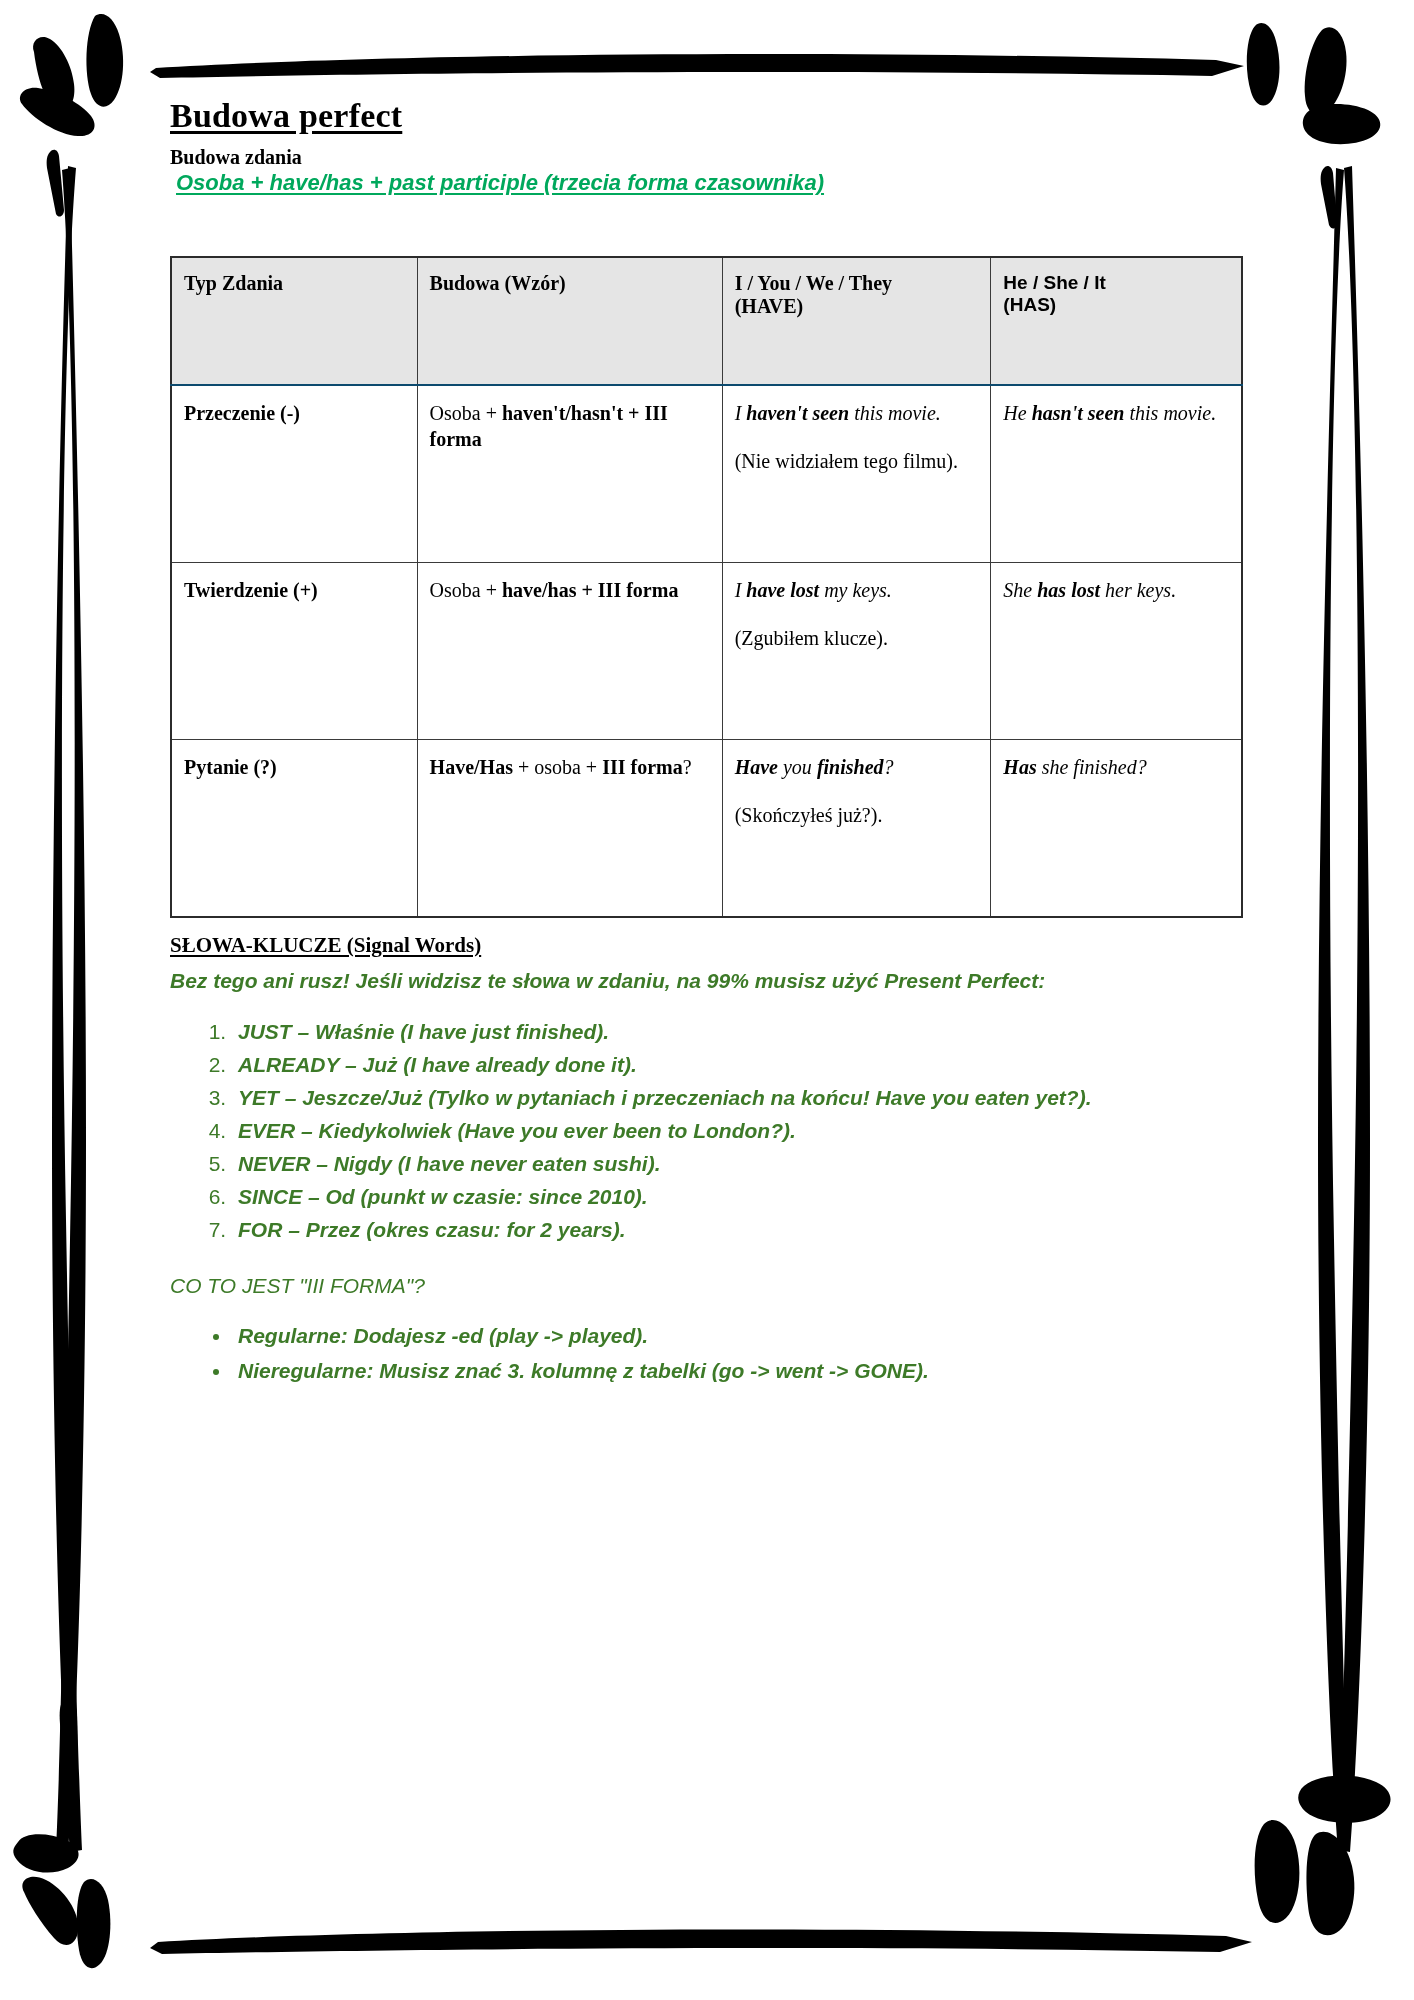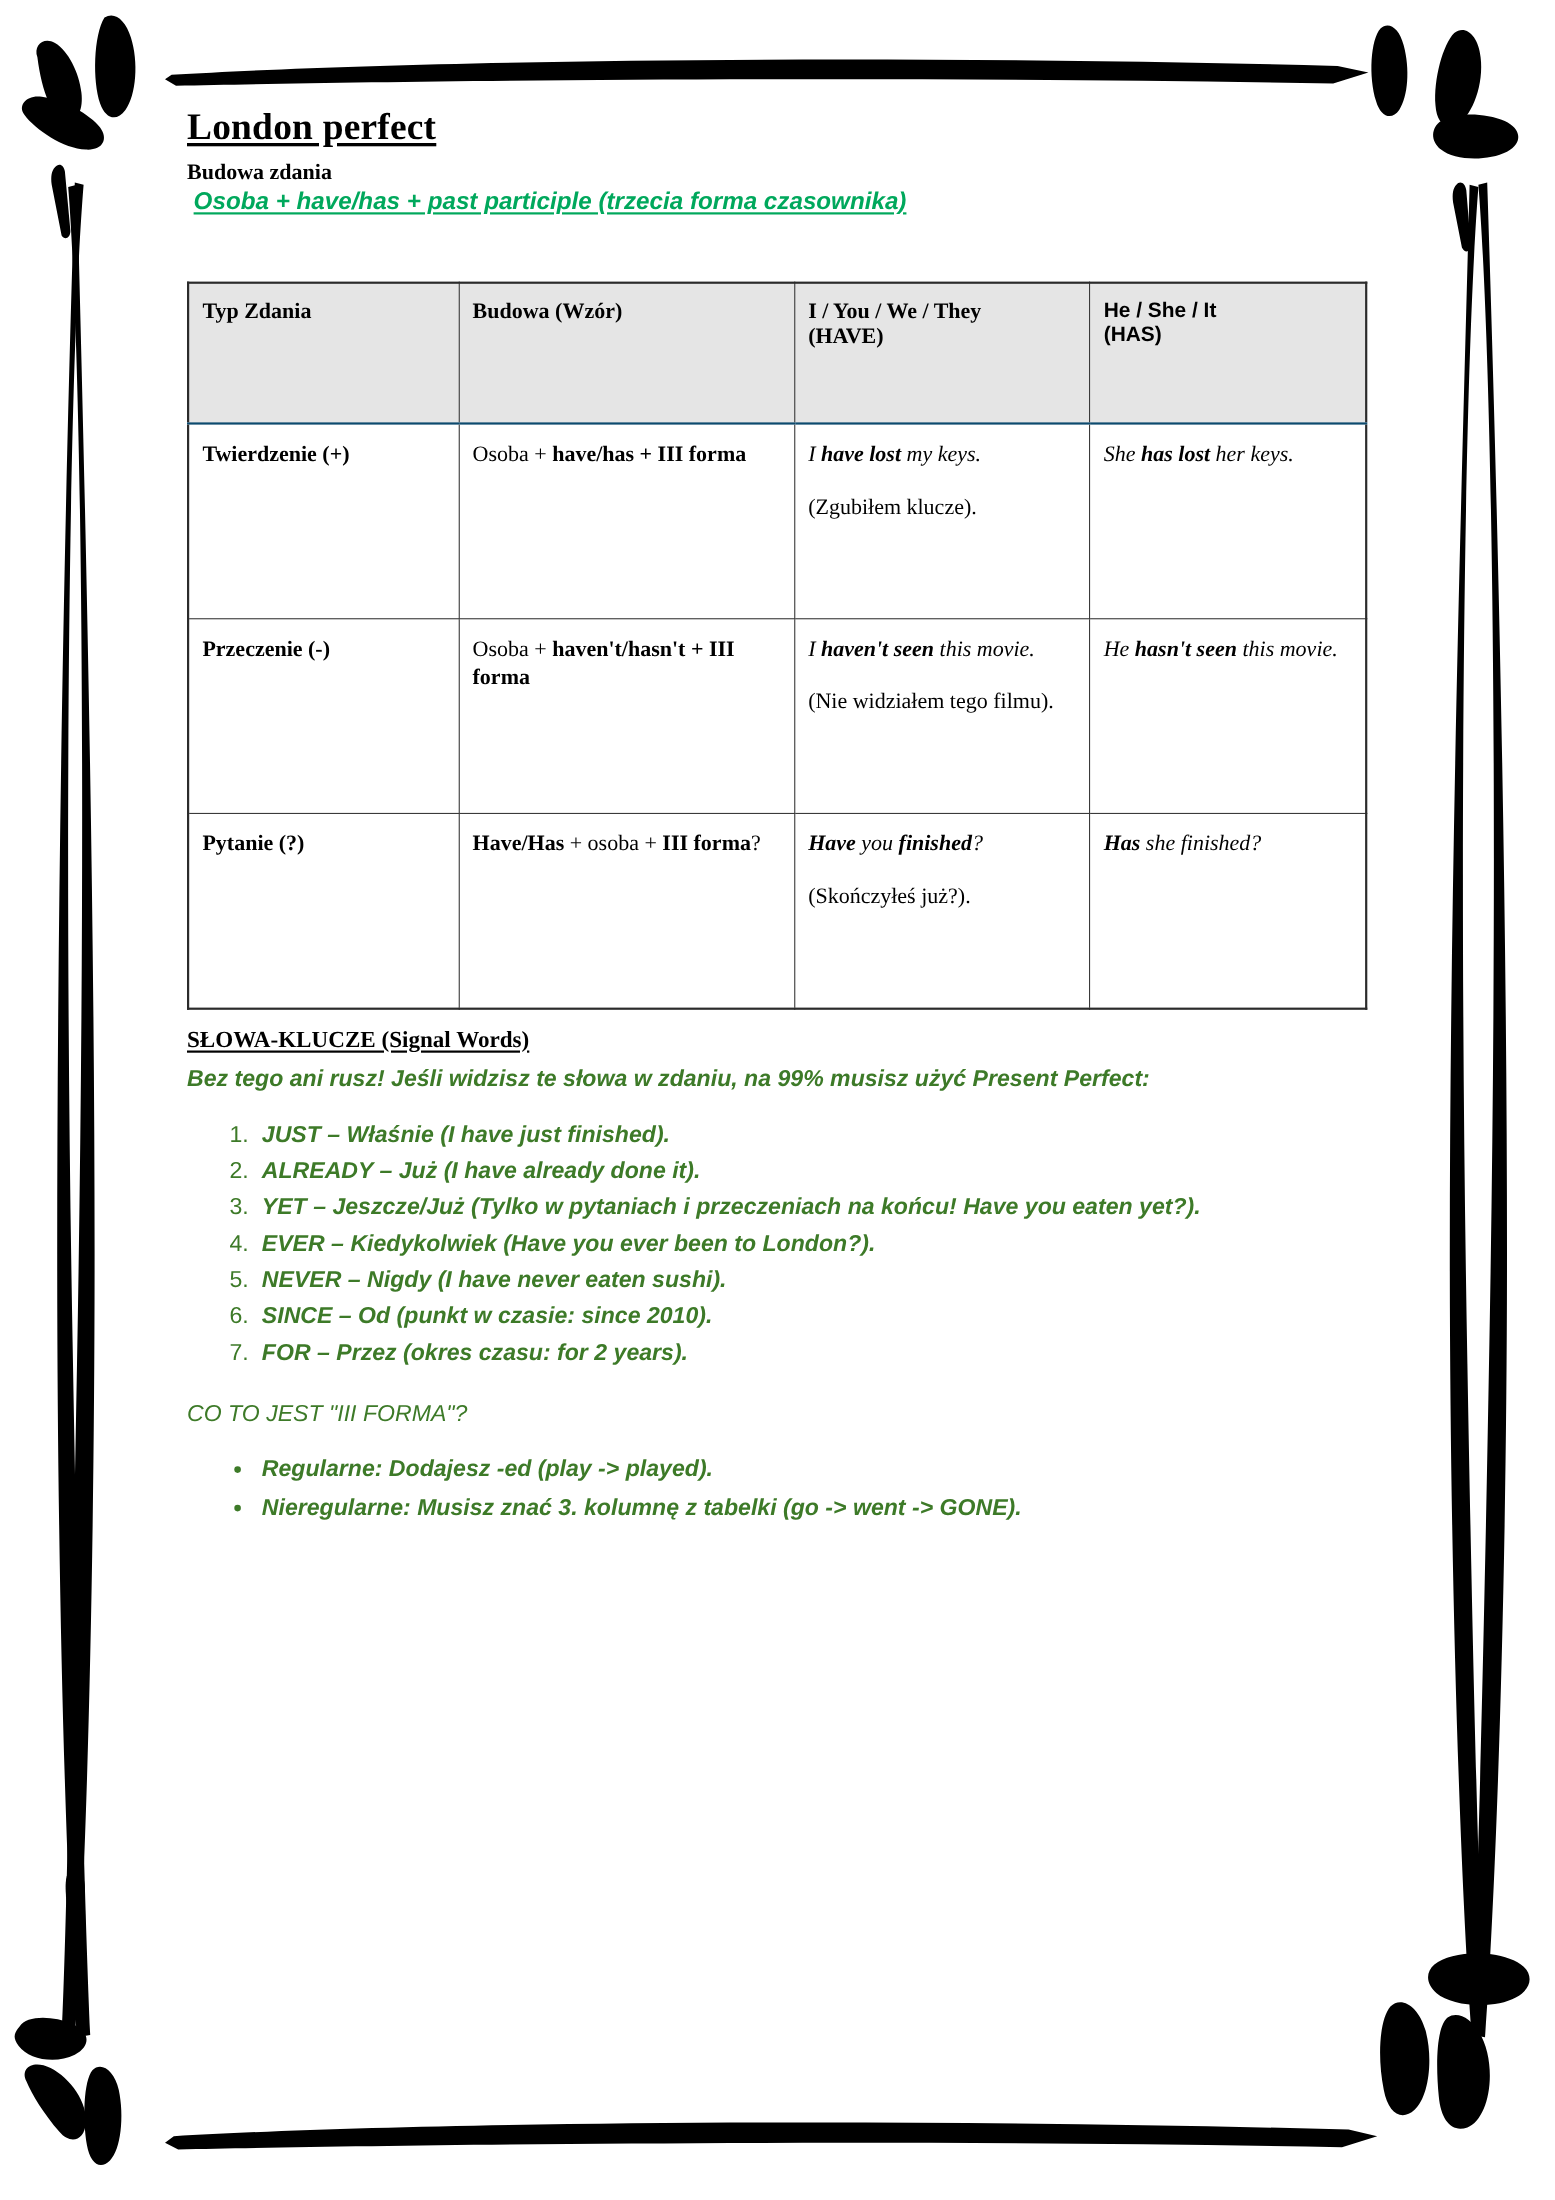--- a/index.html
+++ b/index.html
@@ -239,21 +239,21 @@
 
   <div class="deco" style="left:1318px;top:160px;width:56px;height:1700px;">
     <svg width="56" height="1700" viewBox="0 0 56 1700" fill="none">
       <path d="M26 8 C40 190 44 620 36 1060 C30 1400 24 1600 20 1690 L32 1692 C42 1560 52 1280 52 980 C52 620 42 250 34 6 Z" fill="#000"></path>
       <path d="M26 10 C12 190 8 640 16 1080 C22 1420 28 1610 32 1690 L20 1692 C10 1560 0 1280 0 980 C0 620 12 240 18 8 Z" fill="#000"></path>
     </svg>
   </div>
 
   <div class="content">
 
-    <h1 class="title">London perfect</h1>
+    <h1 class="title">Budowa perfect</h1>
     <div class="subtitle">Budowa zdania</div>
 
     <div class="formula">Osoba + have/has + past participle (trzecia forma czasownika)</div>
 
     <table class="grammar">
       <colgroup>
         <col class="c1">
           <col class="c2">
           <col class="c3">
           <col class="c4">
@@ -268,37 +268,37 @@
           </th>
           <th class="sans">
             <span>He / She / It</span><br>
             <span>(HAS)</span>
           </th>
         </tr>
       </thead>
       <tbody>
 
         <tr>
+          <td class="type">Przeczenie (-)</td>
+          <td class="pattern"><span>Osoba + </span><b>haven't/hasn't + III forma</b></td>
+          <td class="have">
+            <p class="ex"><span>I </span><b>haven't seen</b><span> this movie.</span></p>
+            <p class="pl">(Nie widziałem tego filmu).</p>
+          </td>
+          <td class="has"><span>He </span><b>hasn't seen</b><span> this movie.</span></td>
+        </tr>
+
+        <tr>
           <td class="type">Twierdzenie (+)</td>
           <td class="pattern"><span>Osoba + </span><b>have/has + III forma</b></td>
           <td class="have">
             <p class="ex"><span>I </span><b>have lost</b><span> my keys.</span></p>
             <p class="pl">(Zgubiłem klucze).</p>
           </td>
           <td class="has"><span>She </span><b>has lost</b><span> her keys.</span></td>
-        </tr>
-
-        <tr>
-          <td class="type">Przeczenie (-)</td>
-          <td class="pattern"><span>Osoba + </span><b>haven't/hasn't + III forma</b></td>
-          <td class="have">
-            <p class="ex"><span>I </span><b>haven't seen</b><span> this movie.</span></p>
-            <p class="pl">(Nie widziałem tego filmu).</p>
-          </td>
-          <td class="has"><span>He </span><b>hasn't seen</b><span> this movie.</span></td>
         </tr>
 
         <tr>
           <td class="type">Pytanie (?)</td>
           <td class="pattern"><b>Have/Has</b><span> + osoba + </span><b>III forma</b><span>?</span></td>
           <td class="have">
             <p class="ex"><b>Have</b><span> you </span><b>finished</b><span>?</span></p>
             <p class="pl">(Skończyłeś już?).</p>
           </td>
           <td class="has"><b>Has</b><span> she finished?</span></td>

